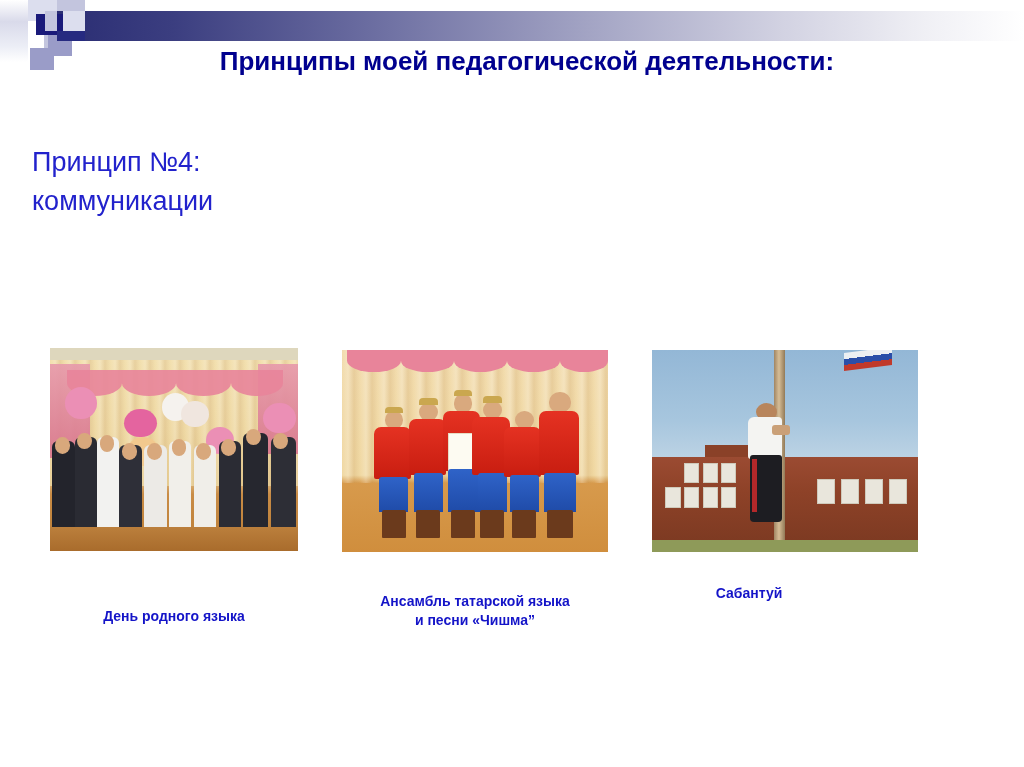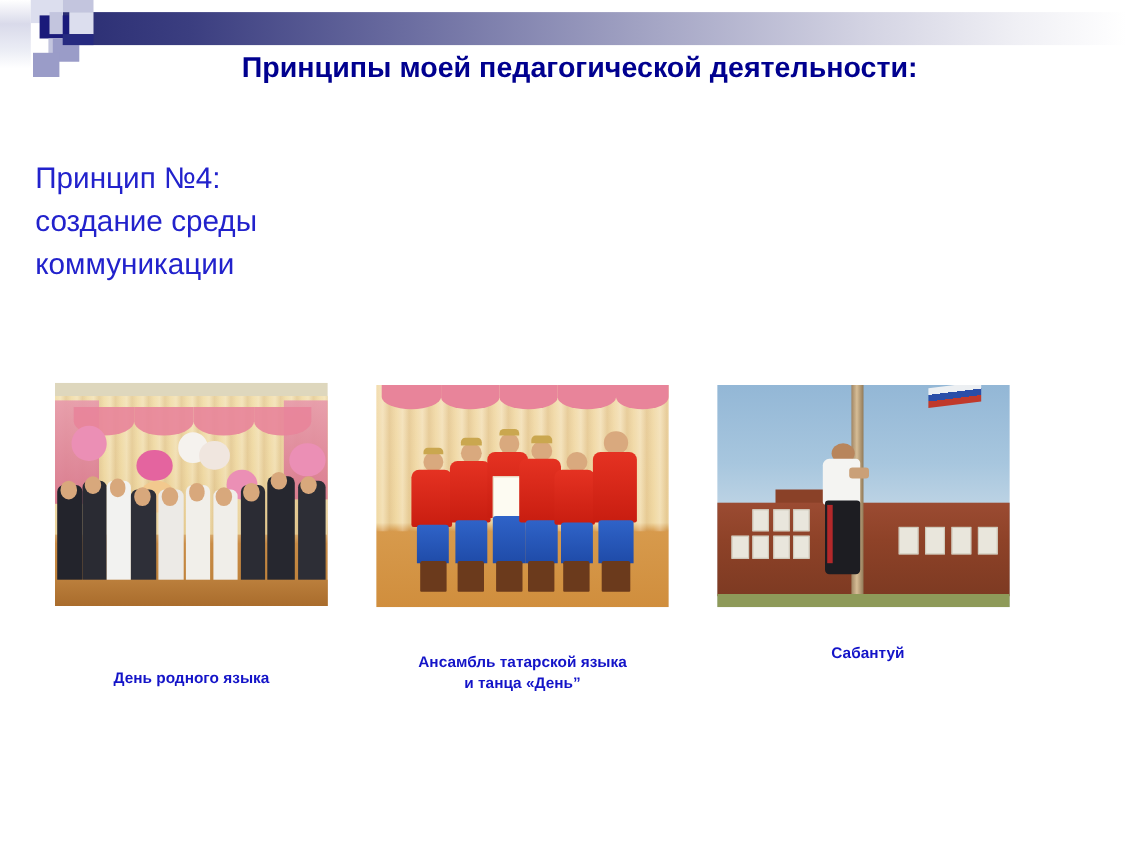--- a/index.html
+++ b/index.html
@@ -217,21 +217,21 @@
   .caption {
     position: absolute;
     color: #1414c8;
     font-size: 14px;
     font-weight: bold;
     text-align: center;
     line-height: 19px;
   }
   #caption-1 { left: 48px;  top: 607px; width: 252px; text-align: center; }
   #caption-2 { left: 332px; top: 592px; width: 286px; }
-  #caption-3 { left: 656px; top: 584px; width: 266px; }
+  #caption-3 { left: 616px; top: 584px; width: 266px; }
 </style>
 </head>
 <body>
 
 <div class="header-deco">
   <div class="fade-block"></div>
 
   <div class="grad-bar"></div>
 
   <div class="sq sq-pale" style="left:28px;  top:0px;  width:29px; height:21px;"></div>
@@ -243,21 +243,20 @@
   <div class="sq sq-mid" style="left:48px;  top:35px; width:24px; height:21px;"></div>
   <div class="sq sq-mid" style="left:30px;  top:48px; width:24px; height:22px;"></div>
   <div class="sq sq-light" style="left:45px;  top:11px; width:12px; height:20px;"></div>
   <div class="sq sq-deep" style="left:57px;  top:31px; width:28px; height:10px;"></div>
 </div>
 
 <div class="slide-title">Принципы моей педагогической деятельности:</div>
 
 <div class="principle">
   <div>Принцип №4:</div>
-  <div>создание среды</div>
   <div>коммуникации</div>
 </div>
 
 <div class="photo" id="photo-1">
   <div class="photo-inner">
     <div class="p1-bg"></div>
     <div class="p1-curtain"></div>
 
     <div class="p1-pinkdrape" style="left:0;   top:8%;  width:16%; height:46%;"></div>
     <div class="p1-pinkdrape" style="left:84%; top:8%;  width:16%; height:44%;"></div>
@@ -374,16 +373,16 @@
     <div class="p3-stripe"></div>
     <div class="p3-arm"></div>
     <div class="p3-grass"></div>
   </div>
 </div>
 
 <div class="caption" id="caption-1">День родного языка</div>
 
 <div class="caption" id="caption-2">
   <div>Ансамбль татарской языка</div>
-  <div>и танца «День”</div>
+  <div>и песни «Чишма”</div>
 </div>
 
 <div class="caption" id="caption-3">Сабантуй</div>
 
 </body></html>

